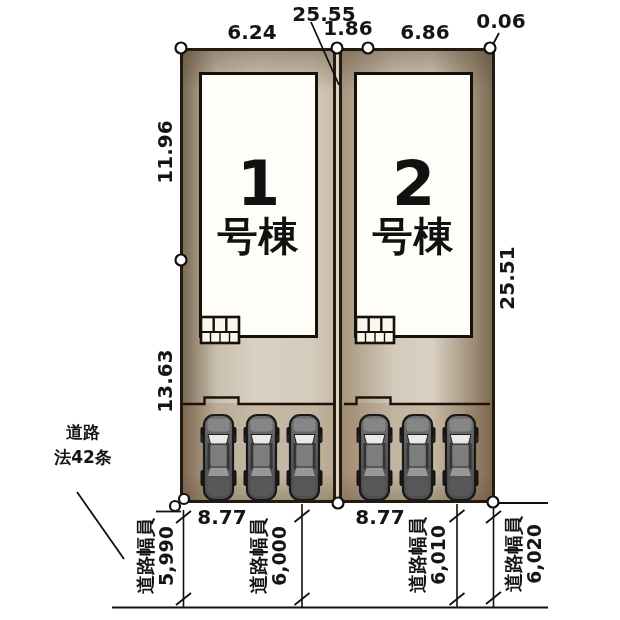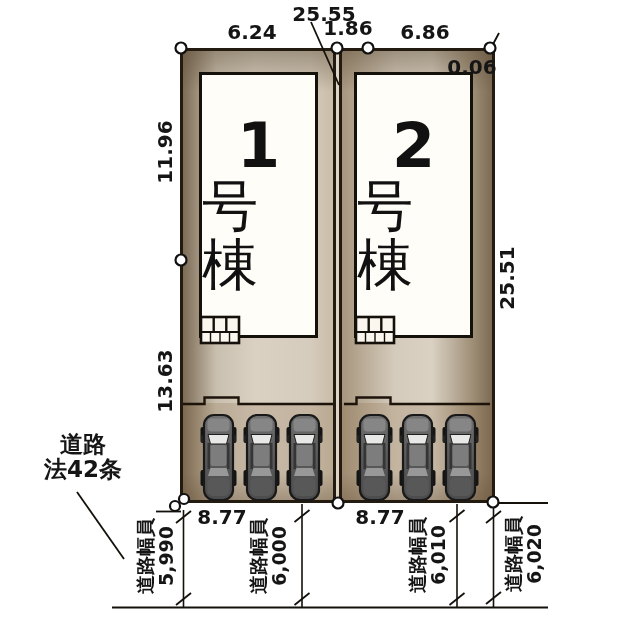--- a/index.html
+++ b/index.html
@@ -38,24 +38,24 @@
     background:rgba(130,102,66,0.22);
   }
   .building{
     position:absolute;top:72px;width:119px;height:266px;box-sizing:border-box;
     background:#fffdf8;border:3px solid #14100a;
     display:flex;flex-direction:column;align-items:center;justify-content:center;
   }
   #building1{left:199px;}
   #building2{left:354px;}
   .bnum{font-size:62px;font-weight:bold;line-height:1;}
-  .bsuf{font-size:56px;font-weight:normal;line-height:1.05;letter-spacing:1px;}
+  .bsuf{font-size:40px;font-weight:bold;line-height:1.05;letter-spacing:1px;}
   .roadnote{
-    position:absolute;left:8px;top:432px;width:150px;text-align:center;
-    font-size:23px;font-weight:bold;line-height:25px;color:#151515;
+    position:absolute;left:8px;top:420px;width:150px;text-align:center;
+    font-size:17px;font-weight:bold;line-height:25px;color:#151515;
   }
   svg.overlay{position:absolute;left:0;top:0;z-index:5;}
   .z-top{z-index:6;}
 </style>
 </head>
 <body>
 
 <div id="stage">
 
   <div class="backdrop"></div>
@@ -168,21 +168,21 @@
       <circle cx="184" cy="499" r="5"></circle>
       <circle cx="338" cy="503" r="5.5"></circle>
       <circle cx="493" cy="502" r="5.5"></circle>
     </g>
   </svg>
 
   <div class="label dim z-top" style="left:299px;top:14px;margin-left:25px;">25.55</div>
   <div class="label dim z-top" style="left:252px;top:32px;">6.24</div>
   <div class="label dim z-top" style="left:348px;top:28px;">1.86</div>
   <div class="label dim z-top" style="left:425px;top:32px;">6.86</div>
-  <div class="label dim z-top" style="left:472px;top:21px;margin-top:46px;">0.06</div>
+  <div class="label dim z-top" style="left:501px;top:21px;">0.06</div>
 
   <div class="label dim rot z-top" style="left:165px;top:152px;">11.96</div>
   <div class="label dim rot z-top" style="left:165px;top:381px;">13.63</div>
   <div class="label dim rot z-top" style="left:507px;top:278px;">25.51</div>
 
   <div class="label dim z-top" style="left:222px;top:517px;">8.77</div>
   <div class="label dim z-top" style="left:380px;top:517px;">8.77</div>
 
   <div class="roadnote z-top">
     <div>道路</div>

